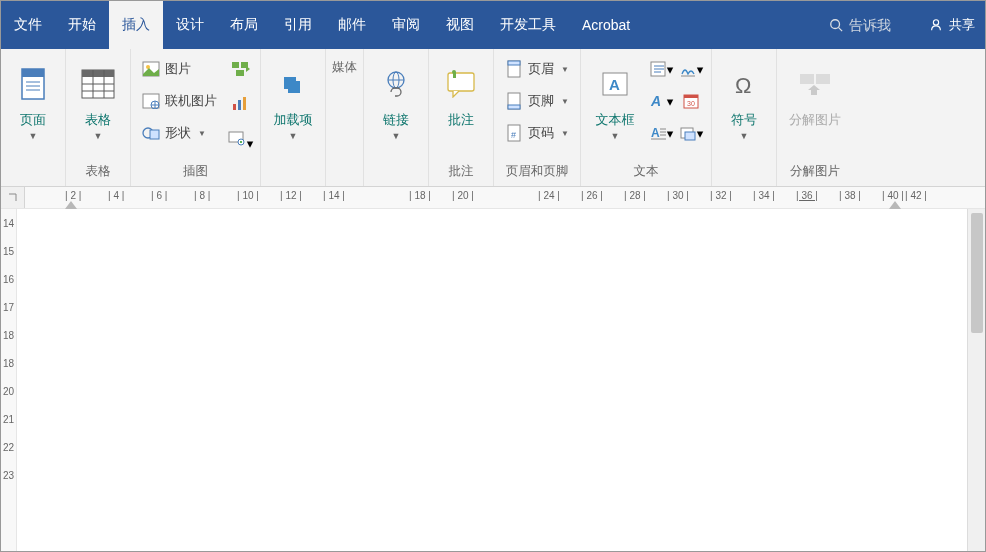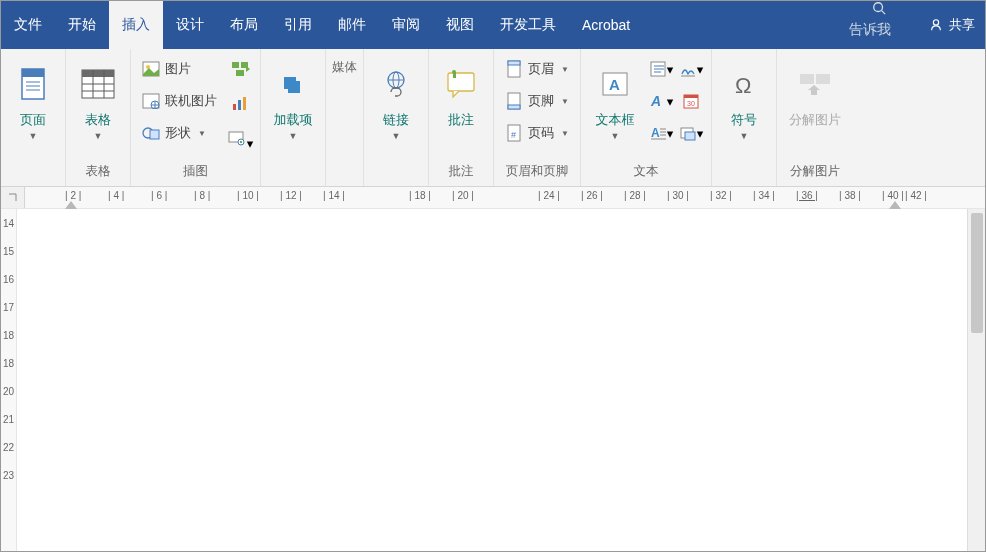--- a/index.html
+++ b/index.html
@@ -3,21 +3,21 @@
 <meta charset="utf-8">
 <style>
   * { margin: 0; padding: 0; box-sizing: border-box; }
   body { font-family: "Microsoft YaHei", "SimSun", sans-serif; font-size: 13px; width: 986px; height: 552px; overflow: hidden; background: #fff; border: 1px solid #999; }
   
   
   .menubar { display: flex; align-items: stretch; background: #2b579a; color: #fff; height: 48px; }
   .menubar .tab { padding: 0 13px; display: flex; align-items: center; cursor: pointer; font-size: 14px; }
   .menubar .tab.active { background: #f3f3f3; color: #2b579a; }
   .menubar .spacer { flex: 1; }
-  .menubar .tell-me { display: flex; align-items: center; gap: 6px; padding: 0 10px; color: #dcdfe4; flex-direction: column; }
+  .menubar .tell-me { display: flex; align-items: center; gap: 6px; padding: 0 10px; color: #dcdfe4; }
   .menubar .tell-me input { border: 0; background: transparent; outline: 0; color: #fff; width: 60px; font-size: 14px; }
   .menubar .tell-me input::placeholder { color: #cfd6e0; }
   .menubar .share { display: flex; align-items: center; gap: 6px; padding: 0 10px; }
 
   
   .ribbon { display: flex; align-items: stretch; background: #f3f3f3; border-bottom: 1px solid #d4d4d4; height: 138px; }
   .group { display: flex; flex-direction: column; border-right: 1px solid #e1e1e1; padding: 6px 6px 0 6px; }
   .group-body { flex: 1; display: flex; align-items: flex-start; gap: 4px; }
   .group-label { text-align: center; color: #666; font-size: 12.5px; padding: 4px 0 6px 0; }
   

